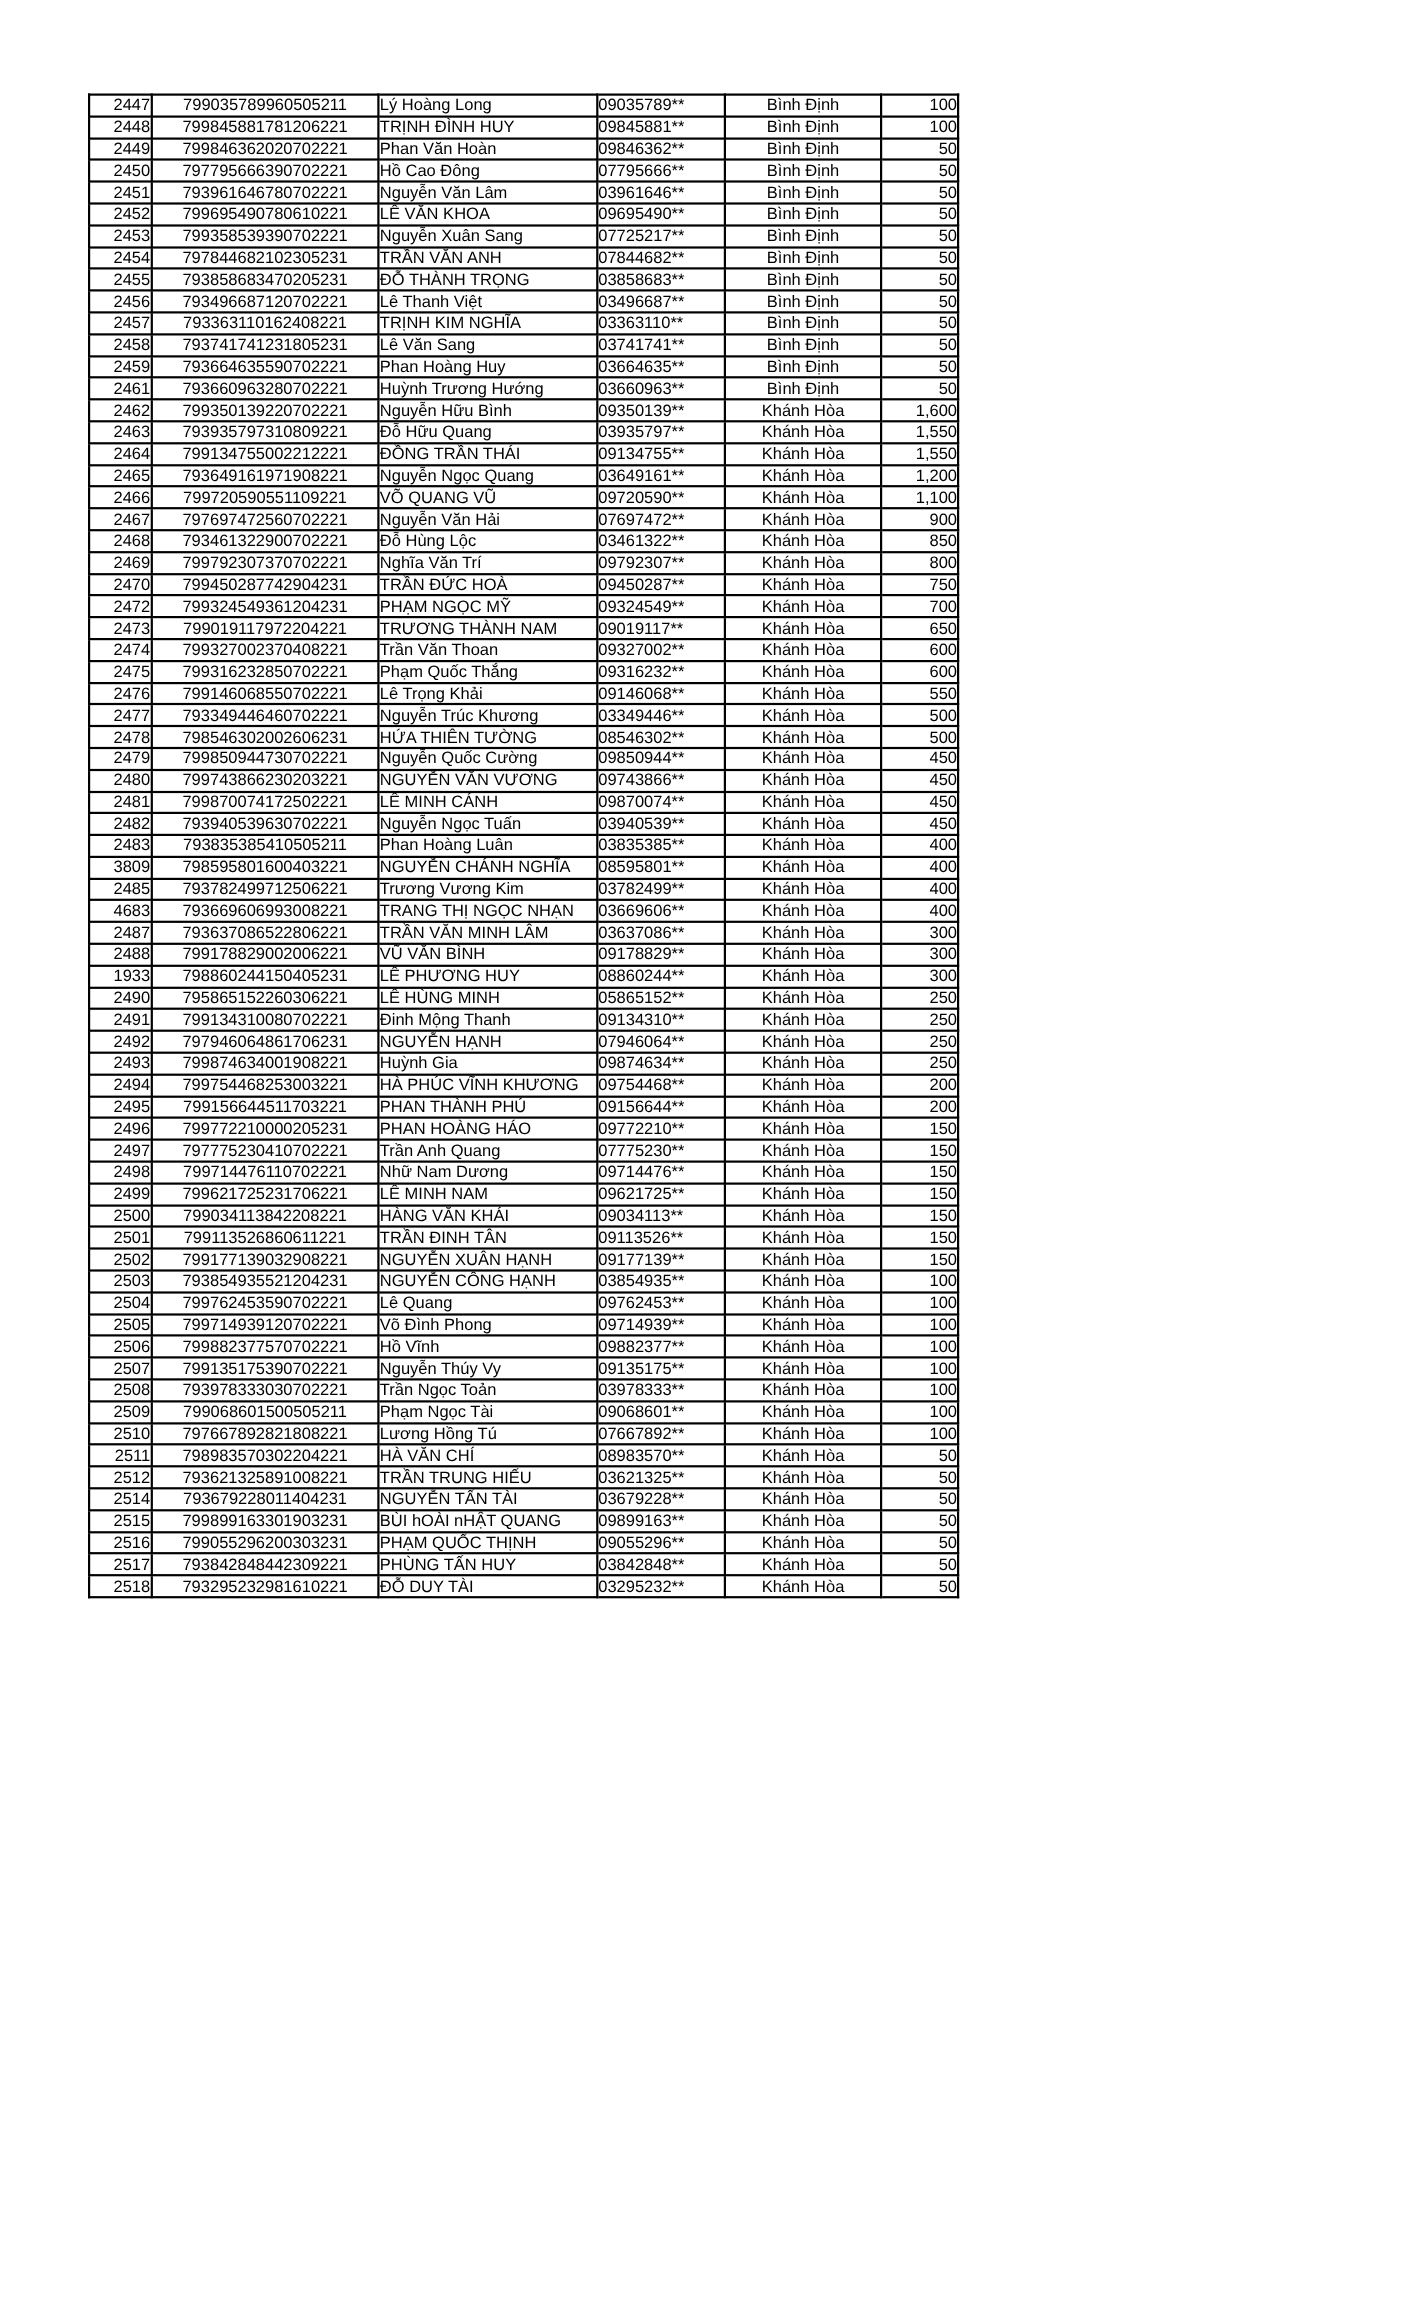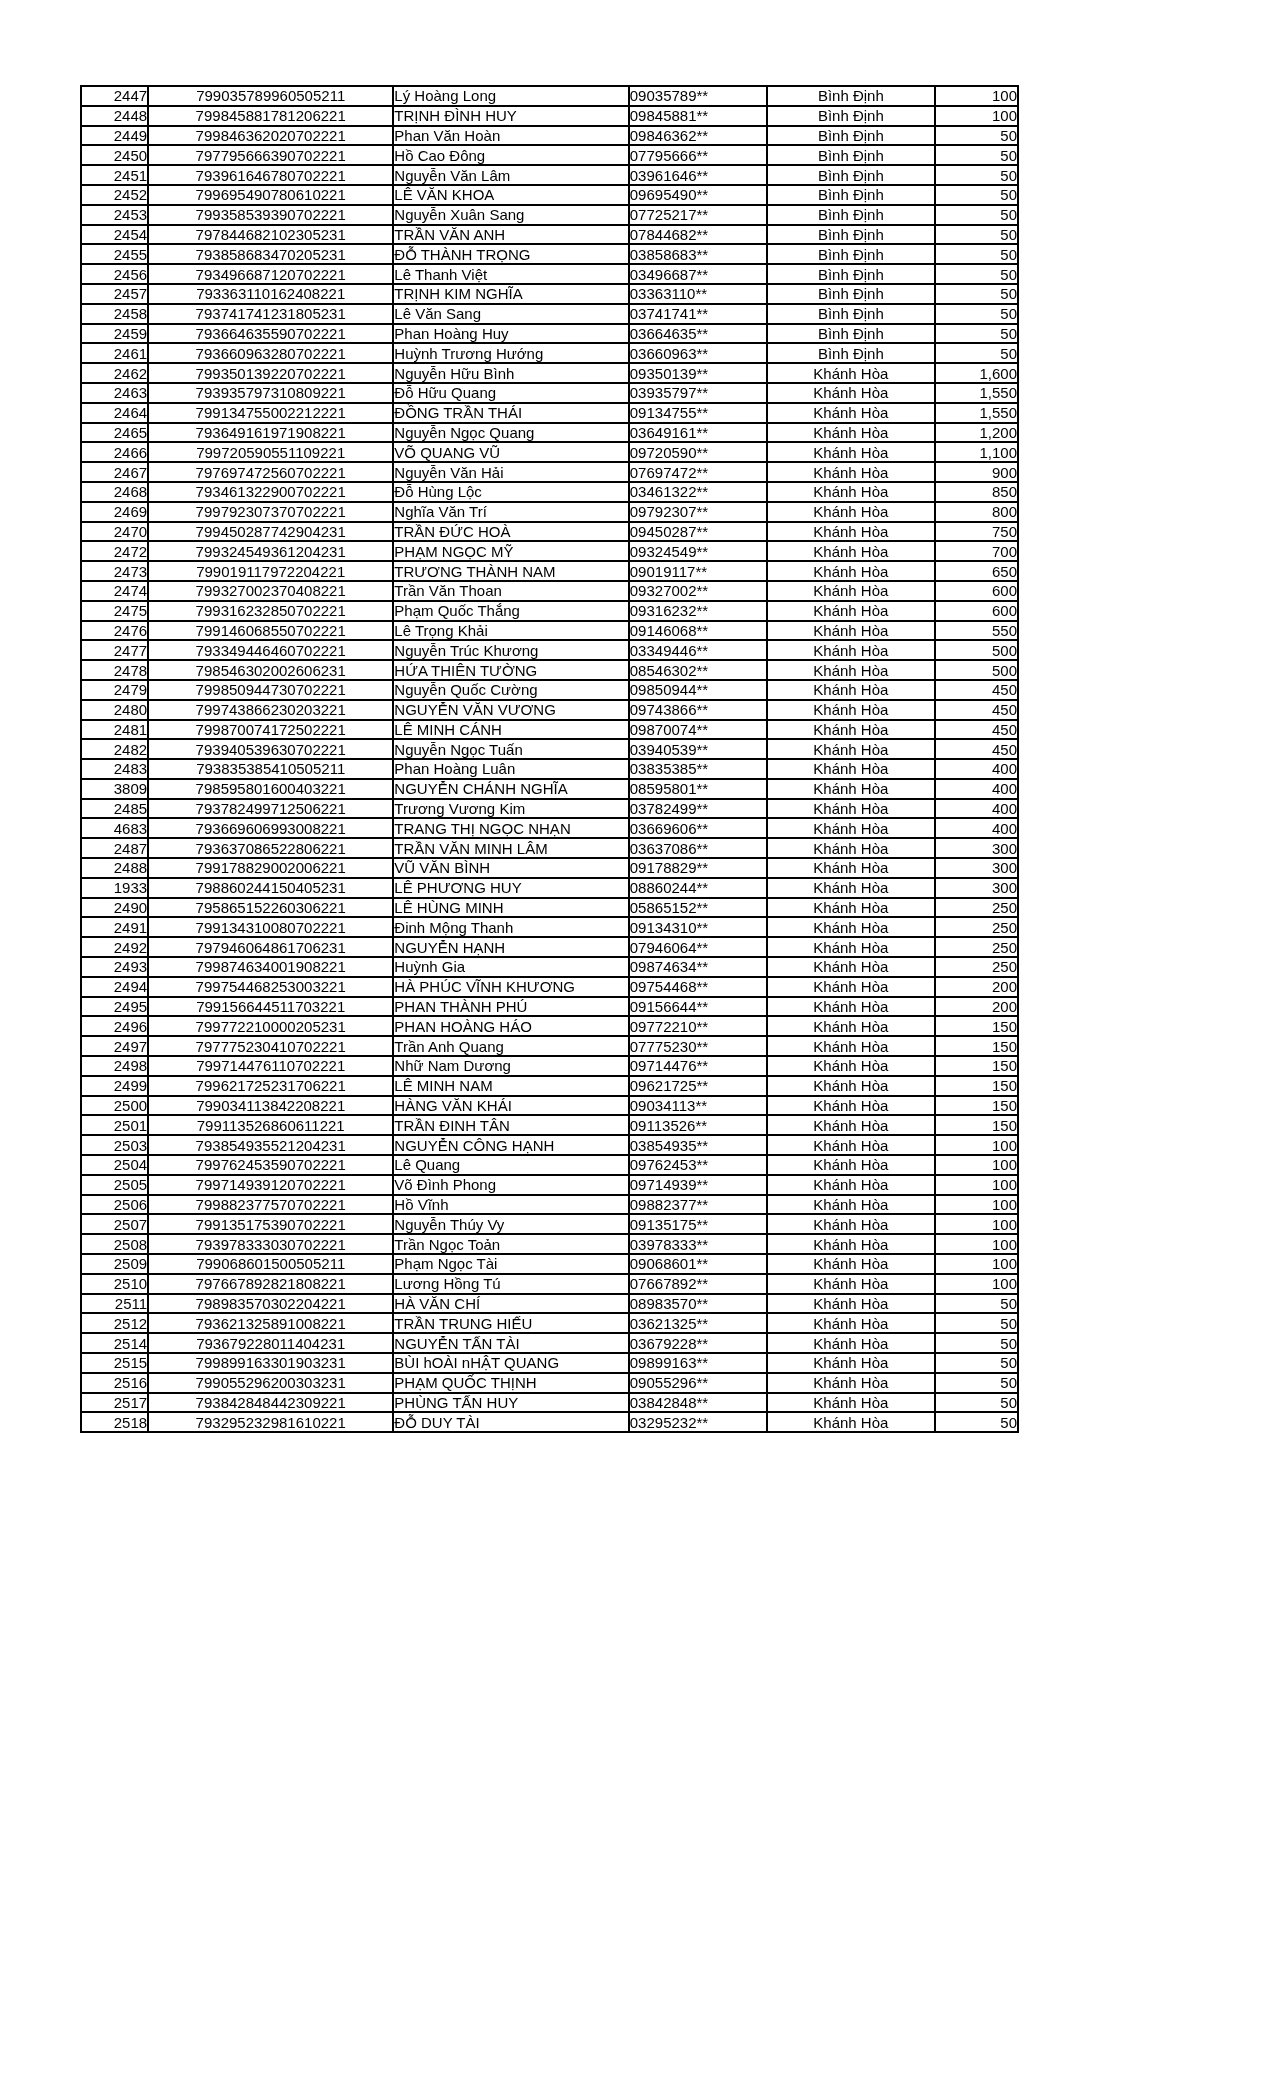--- a/index.html
+++ b/index.html
@@ -12,21 +12,21 @@
     color: #000;
   }
   .sheet {
     position: absolute;
     left: 80px;
     top: 85px;
   }
   table.prize {
     border-collapse: collapse;
     table-layout: fixed;
-    width: 939px;
+    width: 792px;
   }
   table.prize td {
     border: 2px solid #000;
     height: 17.8px;
     font-size: 15px;
     line-height: 17px;
     padding: 0;
     white-space: nowrap;
     overflow: hidden;
     vertical-align: middle;
@@ -462,20 +462,28 @@
         </tr>
         <tr>
           <td class="col-stt">2501</td>
           <td class="col-id">799113526860611221</td>
           <td class="col-name">TRẦN ĐINH TÂN</td>
           <td class="col-phone">09113526**</td>
           <td class="col-province">Khánh Hòa</td>
           <td class="col-amount">150</td>
         </tr>
         <tr>
+          <td class="col-stt">2502</td>
+          <td class="col-id">799177139032908221</td>
+          <td class="col-name">NGUYỄN XUÂN HẠNH</td>
+          <td class="col-phone">09177139**</td>
+          <td class="col-province">Khánh Hòa</td>
+          <td class="col-amount">150</td>
+        </tr>
+        <tr>
           <td class="col-stt">2503</td>
           <td class="col-id">793854935521204231</td>
           <td class="col-name">NGUYỄN CÔNG HẠNH</td>
           <td class="col-phone">03854935**</td>
           <td class="col-province">Khánh Hòa</td>
           <td class="col-amount">100</td>
         </tr>
         <tr>
           <td class="col-stt">2504</td>
           <td class="col-id">799762453590702221</td>

